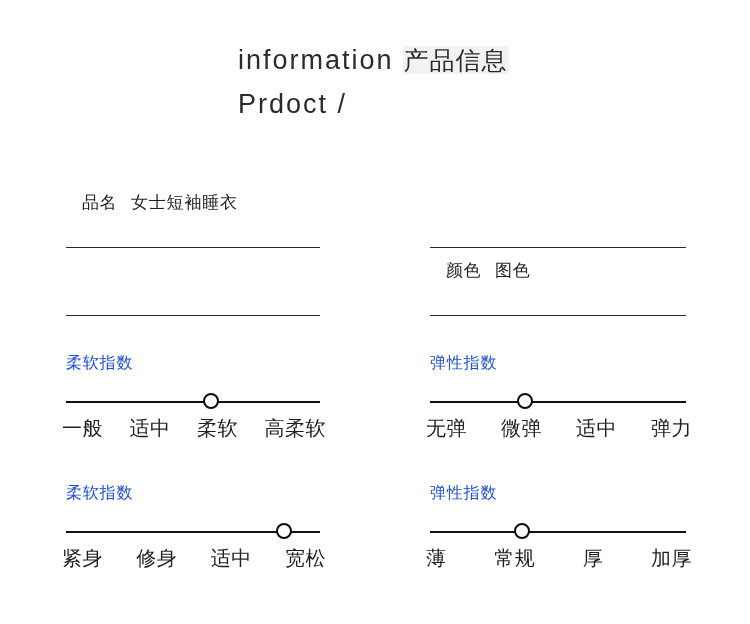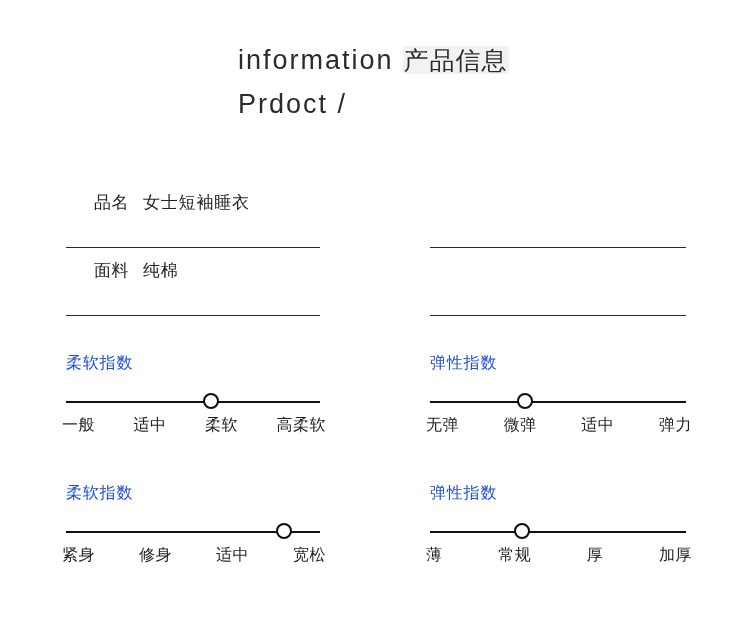--- a/index.html
+++ b/index.html
@@ -49,21 +49,21 @@
   .col-right { left: 430px; width: 256px; }
 
   
   .spec-row {
     position: absolute;
     width: 100%;
     height: 68px;
   }
   .spec-row .spec-text {
     position: absolute;
-    left: 28px;
+    left: 16px;
     top: 11px;
     font-size: 17px;
     letter-spacing: 0.5px;
     white-space: nowrap;
     color: #1f1f1f;
   }
   .spec-row .spec-value {
     margin-left: 14px;
     letter-spacing: 0.8px;
   }
@@ -118,21 +118,21 @@
   }
   .slider-labels {
     position: absolute;
     left: -4px;
     top: 62px;
     width: calc(100% + 10px);
     display: flex;
     justify-content: space-between;
   }
   .slider-labels span {
-    font-size: 16px;
+    font-size: 20px;
     letter-spacing: 0.5px;
     color: #1f1f1f;
     white-space: nowrap;
   }
 </style>
 </head>
 <body>
 
 <div class="title-block">
   <div class="title-line">
@@ -145,23 +145,20 @@
 <div class="col col-left">
 
   <div class="spec-row" style="top:180px;">
     <div class="spec-text">
       <span>品名</span><span class="spec-value">女士短袖睡衣</span>
     </div>
     <div class="spec-rule"></div>
   </div>
 
   <div class="spec-row" style="top:248px;">
-    <div class="spec-text">
-      <span>面料</span><span class="spec-value">纯棉</span>
-    </div>
     <div class="spec-rule"></div>
   </div>
 
   <div class="slider-group" style="top:353px;">
     <div class="slider-heading">柔软指数</div>
     <div class="slider-track-wrap">
       <div class="slider-track"></div>
       <div class="slider-knob" style="left: 57%;"></div>
     </div>
     <div class="slider-labels">
@@ -188,20 +185,23 @@
 
 </div>
 
 <div class="col col-right">
 
   <div class="spec-row" style="top:180px;">
     <div class="spec-rule"></div>
   </div>
 
   <div class="spec-row" style="top:248px;">
+    <div class="spec-text">
+      <span>颜色</span><span class="spec-value">图色</span>
+    </div>
     <div class="spec-rule"></div>
   </div>
 
   <div class="slider-group" style="top:353px;">
     <div class="slider-heading">弹性指数</div>
     <div class="slider-track-wrap">
       <div class="slider-track"></div>
       <div class="slider-knob" style="left: 37%;"></div>
     </div>
     <div class="slider-labels">

